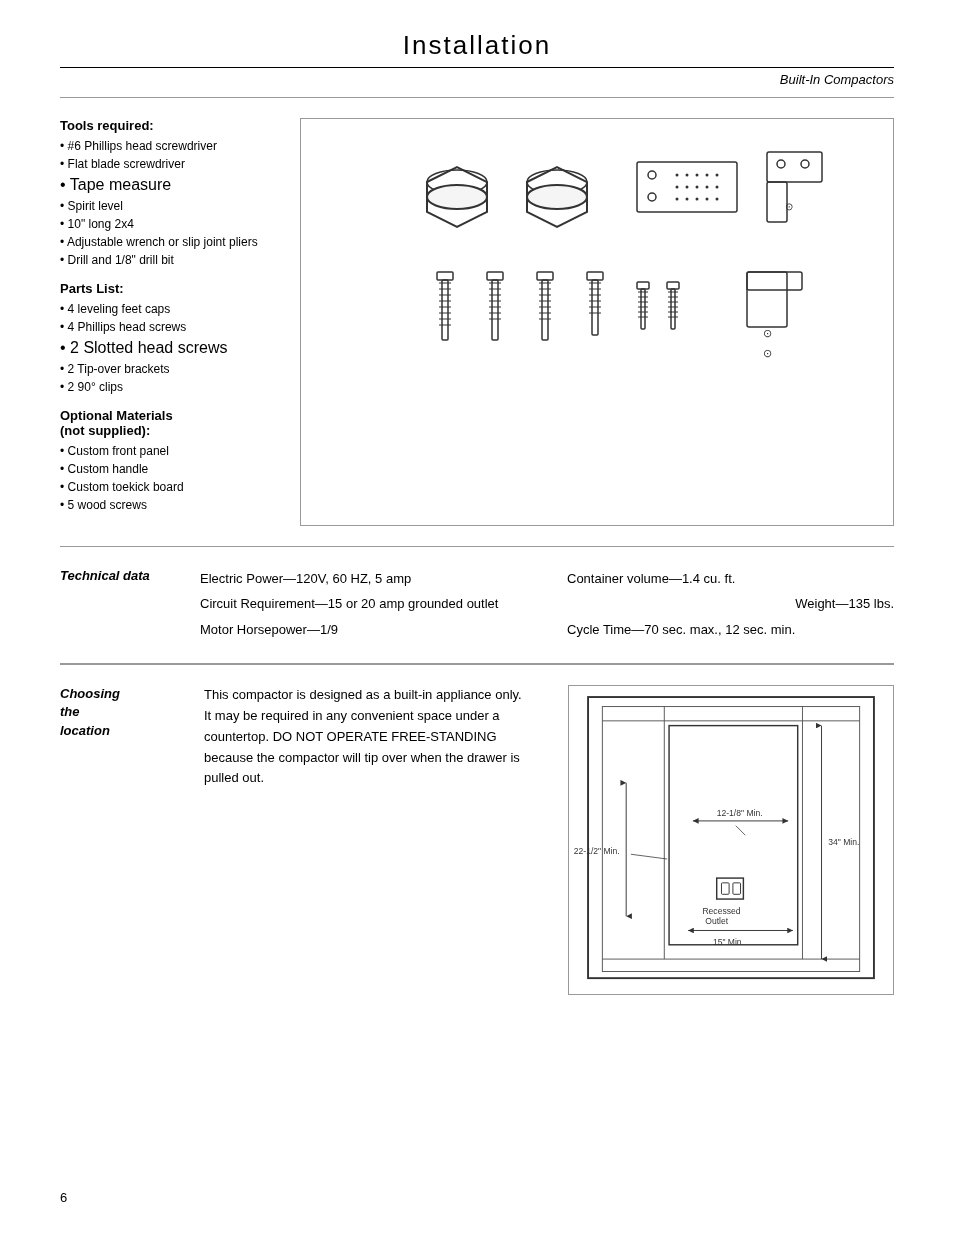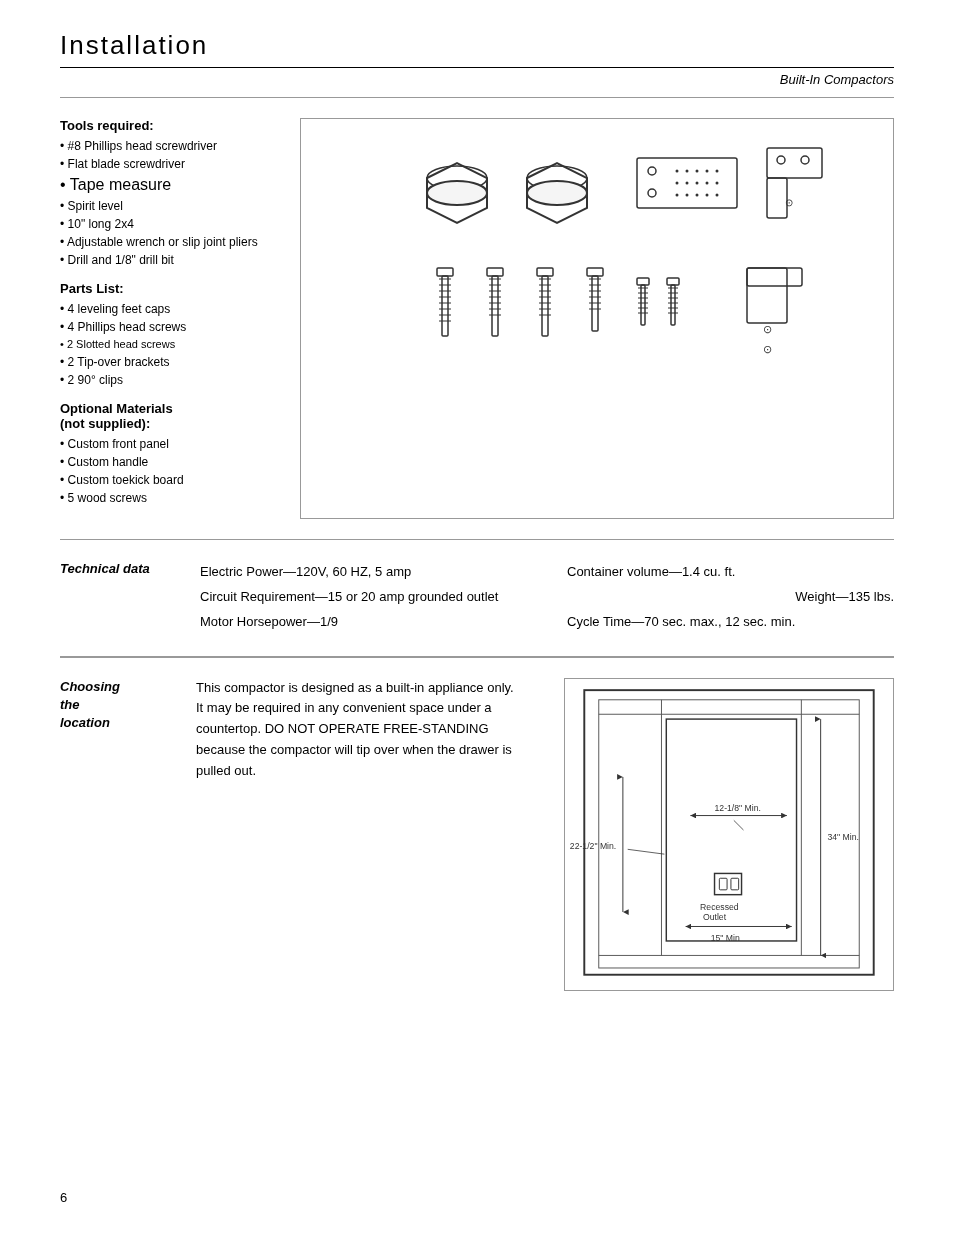--- a/index.html
+++ b/index.html
@@ -14,21 +14,21 @@
 
     .page {
       width: 954px;
       min-height: 1235px;
       padding: 30px 60px 40px 60px;
       position: relative;
     }
 
     
     .page-title {
-      text-align: left;
+      text-align: center;
       font-size: 26px;
       font-weight: normal;
       letter-spacing: 2px;
       margin-bottom: 6px;
     }
 
     .header-rule {
       border: none;
       border-top: 1px solid #000;
       margin-bottom: 4px;
@@ -121,21 +121,21 @@
     .tech-col {
       flex: 1;
       font-size: 13px;
       line-height: 1.8;
     }
 
     
     .location-section {
       display: flex;
       flex-direction: row;
-      gap: 16px;
+      gap: 24px;
       padding: 20px 0 20px 0;
     }
 
     .location-text {
       flex: 1;
       font-size: 13px;
       line-height: 1.6;
       max-width: 340px;
     }
 
@@ -164,34 +164,34 @@
   <div class="subtitle">
     <em>Built-In Compactors</em>
   </div>
   <hr class="section-rule">
 
   <div class="installation-section">
     <div class="install-text">
 
       <h3>Tools required:</h3>
       <ul id="tools-list">
-          <li style="font-size: 12px; line-height: 1.5;">#8 Phillips head screwdriver</li>
+          <li style="font-size: 12px; line-height: 1.5;">#6 Phillips head screwdriver</li>
           <li style="font-size: 12px; line-height: 1.5;">Flat blade screwdriver</li>
           <li style="font-size: 16px; line-height: 1.5;">Tape measure</li>
           <li style="font-size: 12px; line-height: 1.5;">Spirit level</li>
           <li style="font-size: 12px; line-height: 1.5;">10" long 2x4</li>
           <li style="font-size: 12px; line-height: 1.5;">Adjustable wrench or slip joint pliers</li>
           <li style="font-size: 12px; line-height: 1.5;">Drill and 1/8" drill bit</li>
         </ul>
 
       <h3>Parts List:</h3>
       <ul id="parts-list">
           <li style="font-size: 12px; line-height: 1.5;">4 leveling feet caps</li>
           <li style="font-size: 12px; line-height: 1.5;">4 Phillips head screws</li>
-          <li style="font-size: 11px; line-height: 1.5;">2 Slotted head screws</li>
+          <li style="font-size: 16px; line-height: 1.5;">2 Slotted head screws</li>
           <li style="font-size: 12px; line-height: 1.5;">2 Tip-over brackets</li>
           <li style="font-size: 12px; line-height: 1.5;">2 90° clips</li>
         </ul>
 
       <h3>Optional Materials<br>(not supplied):</h3>
       <ul id="optional-list">
           <li style="font-size: 12px; line-height: 1.5;">Custom front panel</li>
           <li style="font-size: 12px; line-height: 1.5;">Custom handle</li>
           <li style="font-size: 12px; line-height: 1.5;">Custom toekick board</li>
           <li style="font-size: 12px; line-height: 1.5;">5 wood screws</li>

